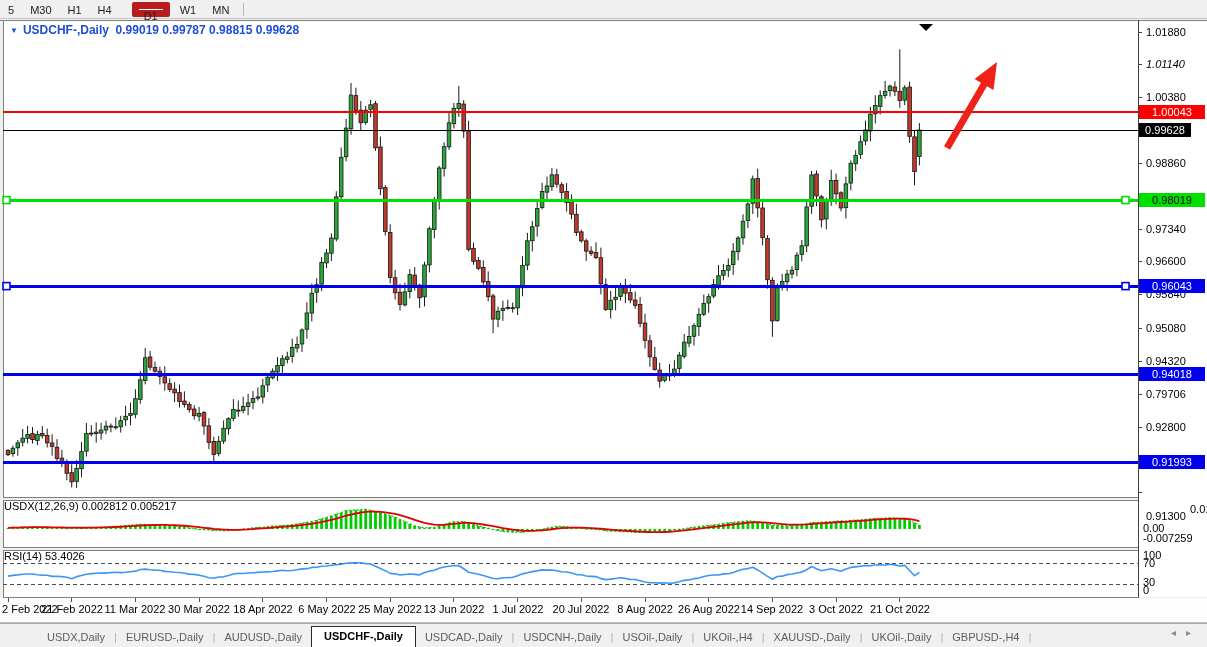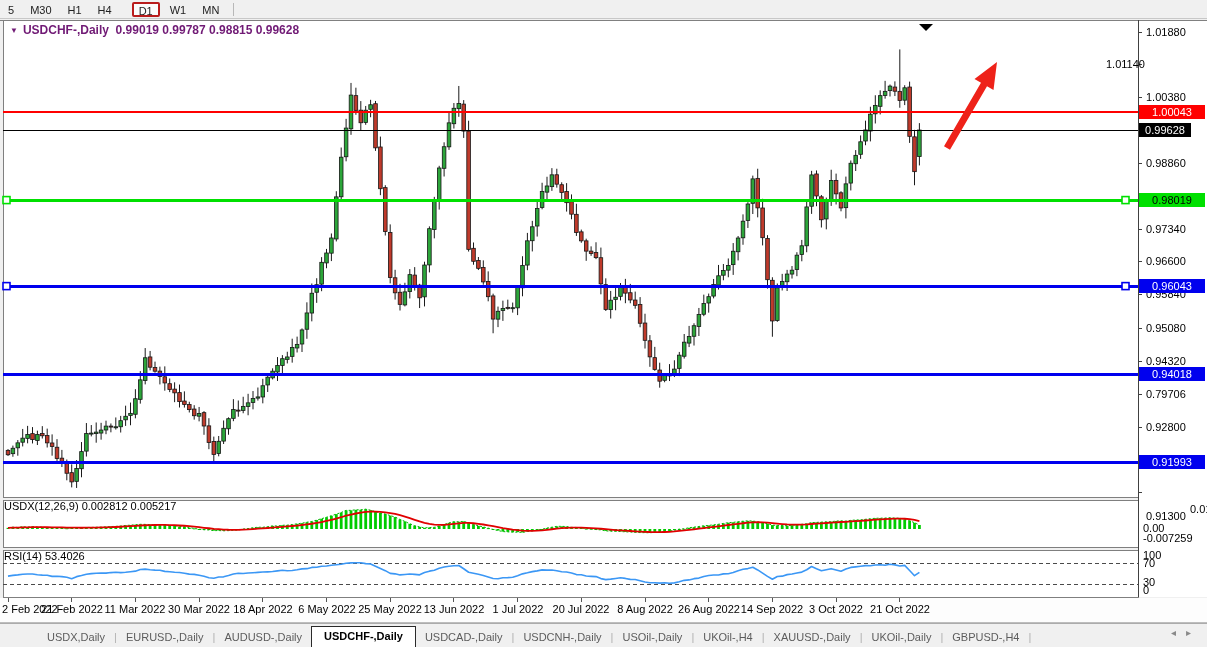--- a/index.html
+++ b/index.html
@@ -3,27 +3,27 @@
 <meta charset="utf-8">
 <style>
   html,body{margin:0;padding:0;background:#e8e8e8;}
   *{box-sizing:border-box;}
   #app{position:relative;width:1207px;height:647px;background:#f0f0f0;overflow:hidden;
        font-family:"Liberation Sans","DejaVu Sans",sans-serif;-webkit-font-smoothing:antialiased;}
   
   #tf-toolbar{position:absolute;left:0;top:0;width:1207px;height:19px;background:#f0f0f0;
       border-bottom:1px solid #c8c8c8;display:flex;align-items:center;font-size:11px;color:#222;z-index:5;}
   .tf-btn{padding:0 5px;margin:0 2px;height:15px;line-height:15px;cursor:default;border:1px solid transparent;border-radius:2px;}
-  .tf-btn.active{background:#fbfbfb;border:2px solid #b91c1c;margin-left:12px;}
+  .tf-btn.active{background:#fbfbfb;border:7px solid #b91c1c;margin-left:12px;}
   .tf-sep{width:1px;height:13px;background:#b8b8b8;margin:0 6px;}
   
   #chart-svg{position:absolute;left:0;top:0;z-index:1;}
   
   .ovl{position:absolute;z-index:2;white-space:nowrap;pointer-events:none;}
-  #chart-title{left:10px;top:23px;font-size:12px;font-weight:700;color:#701a75;}
+  #chart-title{left:10px;top:23px;font-size:12px;font-weight:700;color:#1d4ed8;}
   #chart-title .dd{font-size:8px;position:relative;top:-1px;margin-right:5px;}
   #macd-label{left:4px;top:500px;font-size:11px;color:#000;}
   #rsi-label{left:4px;top:550px;font-size:11px;color:#000;}
   .axis-lbl{font-size:11px;color:#000;}
   .badge{font-size:11px;height:14px;line-height:14px;text-align:center;z-index:3;}
   .date-lbl{font-size:11px;color:#000;top:603px;}
   
   #tab-bar{position:absolute;left:0;top:623px;width:1207px;height:24px;background:#f0f0f0;
       border-top:1px solid #ababab;display:flex;align-items:flex-end;font-size:11px;color:#5c5c5c;
       padding-left:38px;z-index:5;}
@@ -682,21 +682,21 @@
   </div>
 
   <div id="overlays">
       <div class="ovl badge" style="left: 1139px; top: 105px; width: 66px; background: rgb(255, 0, 0); color: rgb(255, 255, 255);">1.00043</div>
       <div class="ovl badge" style="left: 1139px; top: 123px; width: 52px; background: rgb(0, 0, 0); color: rgb(255, 255, 255);">0.99628</div>
       <div class="ovl badge" style="left: 1139px; top: 193px; width: 66px; background: rgb(0, 224, 0); color: rgb(0, 0, 0);">0.98019</div>
       <div class="ovl badge" style="left: 1139px; top: 279px; width: 66px; background: rgb(0, 0, 238); color: rgb(255, 255, 255);">0.96043</div>
       <div class="ovl badge" style="left: 1139px; top: 367px; width: 66px; background: rgb(0, 0, 238); color: rgb(255, 255, 255);">0.94018</div>
       <div class="ovl badge" style="left: 1139px; top: 455px; width: 66px; background: rgb(0, 0, 238); color: rgb(255, 255, 255);">0.91993</div>
       <div class="ovl axis-lbl" style="left: 1146px; top: 26px;">1.01880</div>
-      <div class="ovl axis-lbl" style="left: 1106px; top: 58px;">1.01140</div>
+      <div class="ovl axis-lbl" style="left: 1146px; top: 58px; font-style: italic;">1.01140</div>
       <div class="ovl axis-lbl" style="left: 1146px; top: 91px;">1.00380</div>
       <div class="ovl axis-lbl" style="left: 1146px; top: 157px;">0.98860</div>
       <div class="ovl axis-lbl" style="left: 1146px; top: 223px;">0.97340</div>
       <div class="ovl axis-lbl" style="left: 1146px; top: 255px;">0.96600</div>
       <div class="ovl axis-lbl" style="left: 1146px; top: 288px;">0.95840</div>
       <div class="ovl axis-lbl" style="left: 1146px; top: 322px;">0.95080</div>
       <div class="ovl axis-lbl" style="left: 1146px; top: 355px; text-align: right;">0.94320</div>
       <div class="ovl axis-lbl" style="left: 1146px; top: 388px;">0.79706</div>
       <div class="ovl axis-lbl" style="left: 1146px; top: 421px;">0.92800</div>
       <div class="ovl axis-lbl" style="left: 1146px; top: 486px; margin-top: 24px;">0.91300</div>

